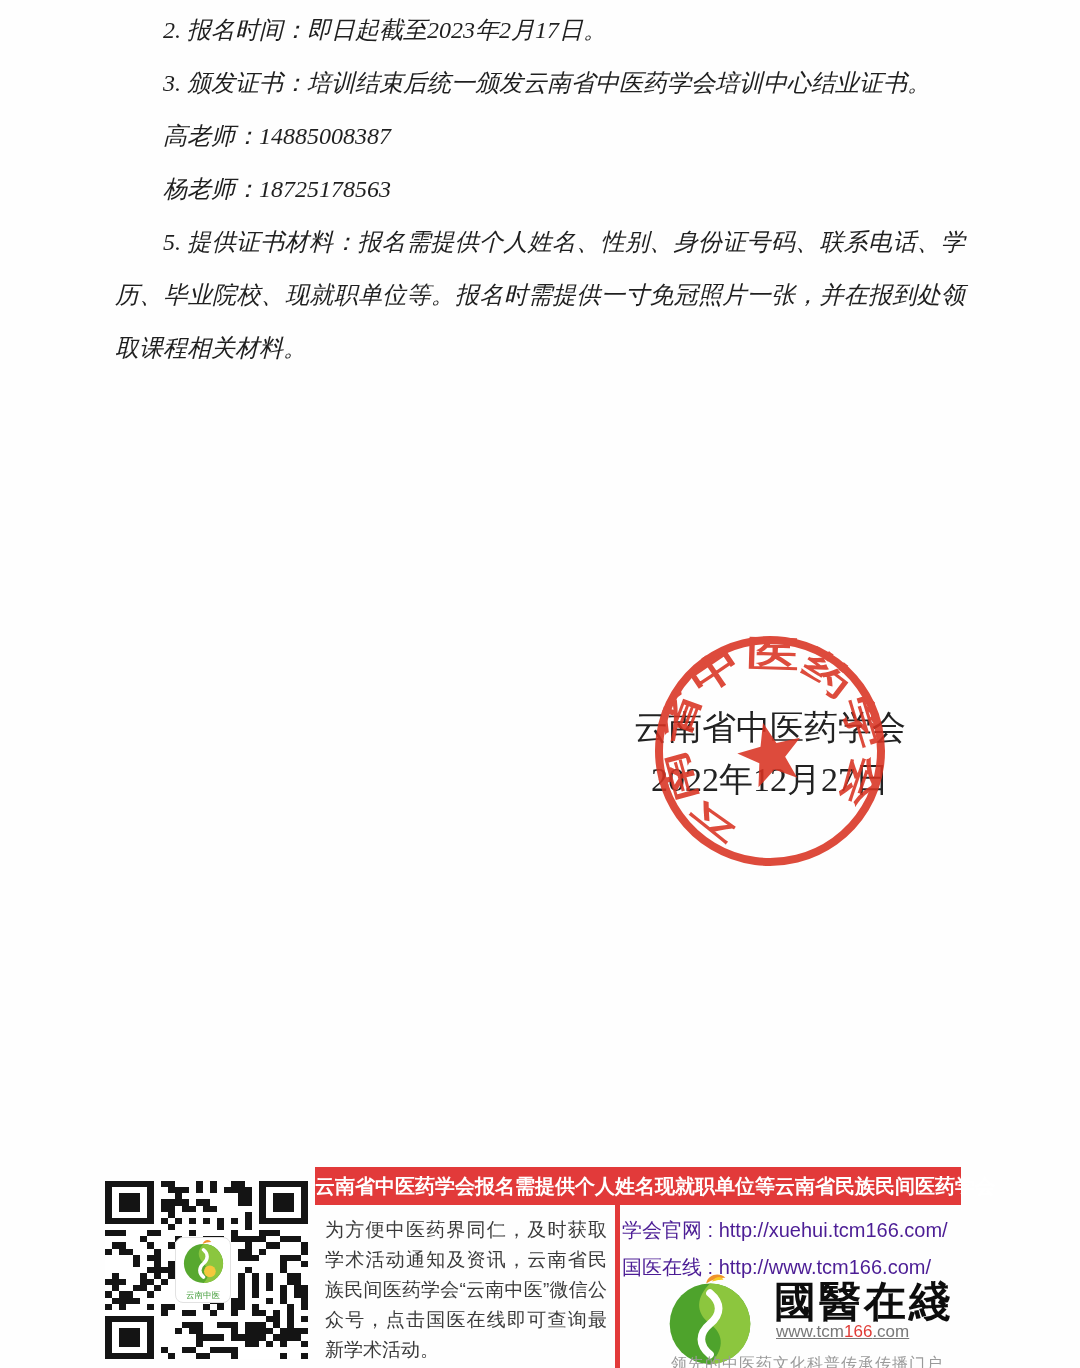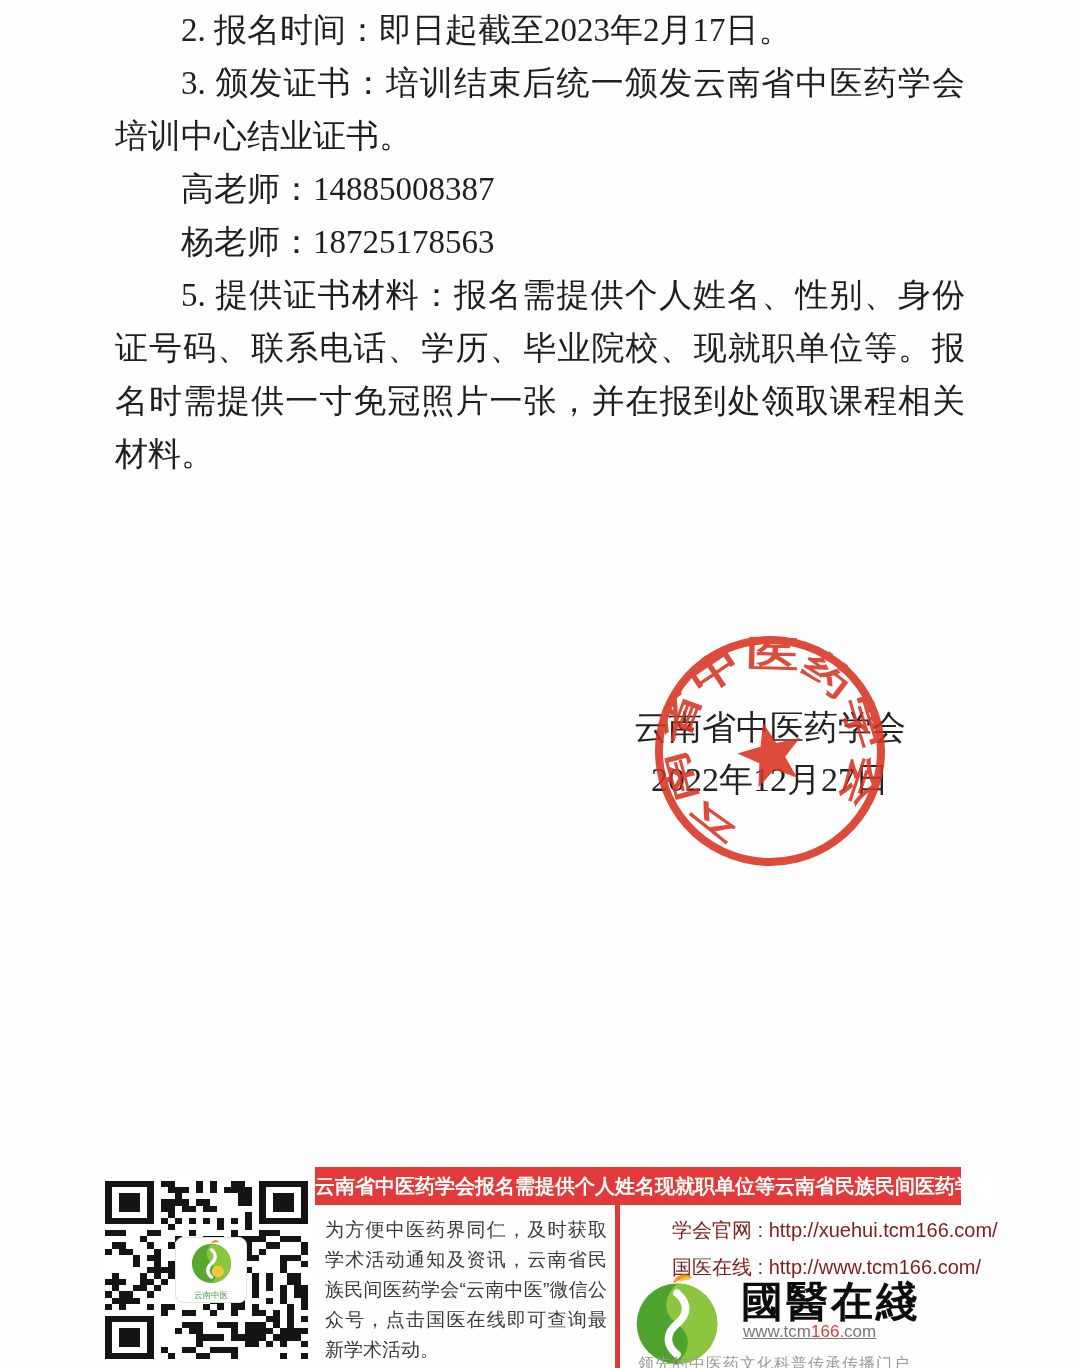--- a/index.html
+++ b/index.html
@@ -14,21 +14,21 @@
     width:1080px;height:1368px;
     background:#fefefe;
     overflow:hidden;
     font-family:"Liberation Serif","DejaVu Serif",serif;
     color:var(--ink);
   }
 
   
   .doc-text{
     position:absolute;left:115px;top:4px;width:850px;
-    font-size:33px;line-height:53px;color:var(--ink);
+    font-size:24px;line-height:53px;color:var(--ink);font-style:italic;
   }
   .doc-text p{margin:0;text-indent:2em;}
   .p-just{text-align:justify;}
 
   
   .signature{
     position:absolute;left:608px;top:702px;width:324px;
     text-align:center;font-size:34px;line-height:52px;color:#222;
   }
 
@@ -38,45 +38,45 @@
     opacity:.88;
   }
 
   
   .footer{position:absolute;left:0;top:1160px;width:1080px;height:208px;
     font-family:"Liberation Sans","DejaVu Sans",sans-serif;}
 
   .qr-wrap{position:absolute;left:105px;top:21px;width:203px;height:178px;background:#fff;}
   .qr-wrap svg{display:block;width:203px;height:178px;}
   .qr-logo{
-    position:absolute;left:70px;top:56px;width:72px;height:66px;
+    position:absolute;left:70px;top:56px;width:56px;height:66px;
     background:#fff;border-radius:8px;border:1px solid #e2e2e2;
     display:flex;flex-direction:column;align-items:center;justify-content:center;gap:1px;
   }
   .qr-logo-label{font-size:10px;color:#3f9c36;letter-spacing:0px;white-space:nowrap;transform:scale(.85);}
 
   .banner{
     position:absolute;left:315px;top:7px;width:646px;height:38px;
     background:var(--banner);
     display:flex;align-items:center;justify-content:space-evenly;
     color:#fff;font-size:20px;font-weight:bold;white-space:nowrap;
   }
   .v-divider{
     position:absolute;left:615px;top:45px;width:5px;height:163px;
     background:var(--banner);
   }
   .notice{
     position:absolute;left:325px;top:55px;width:282px;
     font-size:19px;line-height:30px;color:#3b3b3b;text-align:justify;
   }
   .links{
-    position:absolute;left:672px;top:52px;width:300px;
-    font-size:20px;line-height:37px;color:#7f1d1d;white-space:nowrap;
-  }
-  .logo-block{position:absolute;left:627px;top:110px;width:294px;height:98px;}
+    position:absolute;left:622px;top:52px;width:300px;
+    font-size:20px;line-height:37px;color:#4c1d95;white-space:nowrap;
+  }
+  .logo-block{position:absolute;left:660px;top:110px;width:294px;height:98px;}
   .logo-swirl{position:absolute;left:2px;top:2px;width:96px;height:96px;}
   .logo-name{
     position:absolute;left:114px;top:4px;
     font-family:"Liberation Serif","DejaVu Serif",serif;
     font-size:42px;font-weight:bold;color:#0d0d0d;letter-spacing:3px;white-space:nowrap;
   }
   .logo-url{position:absolute;left:116px;top:52px;font-size:17px;color:#787878;white-space:nowrap;text-decoration:underline;}
   .logo-url .hl{color:#e03b36;}
   .logo-tagline{
     position:absolute;left:0px;top:84px;width:294px;text-align:center;

